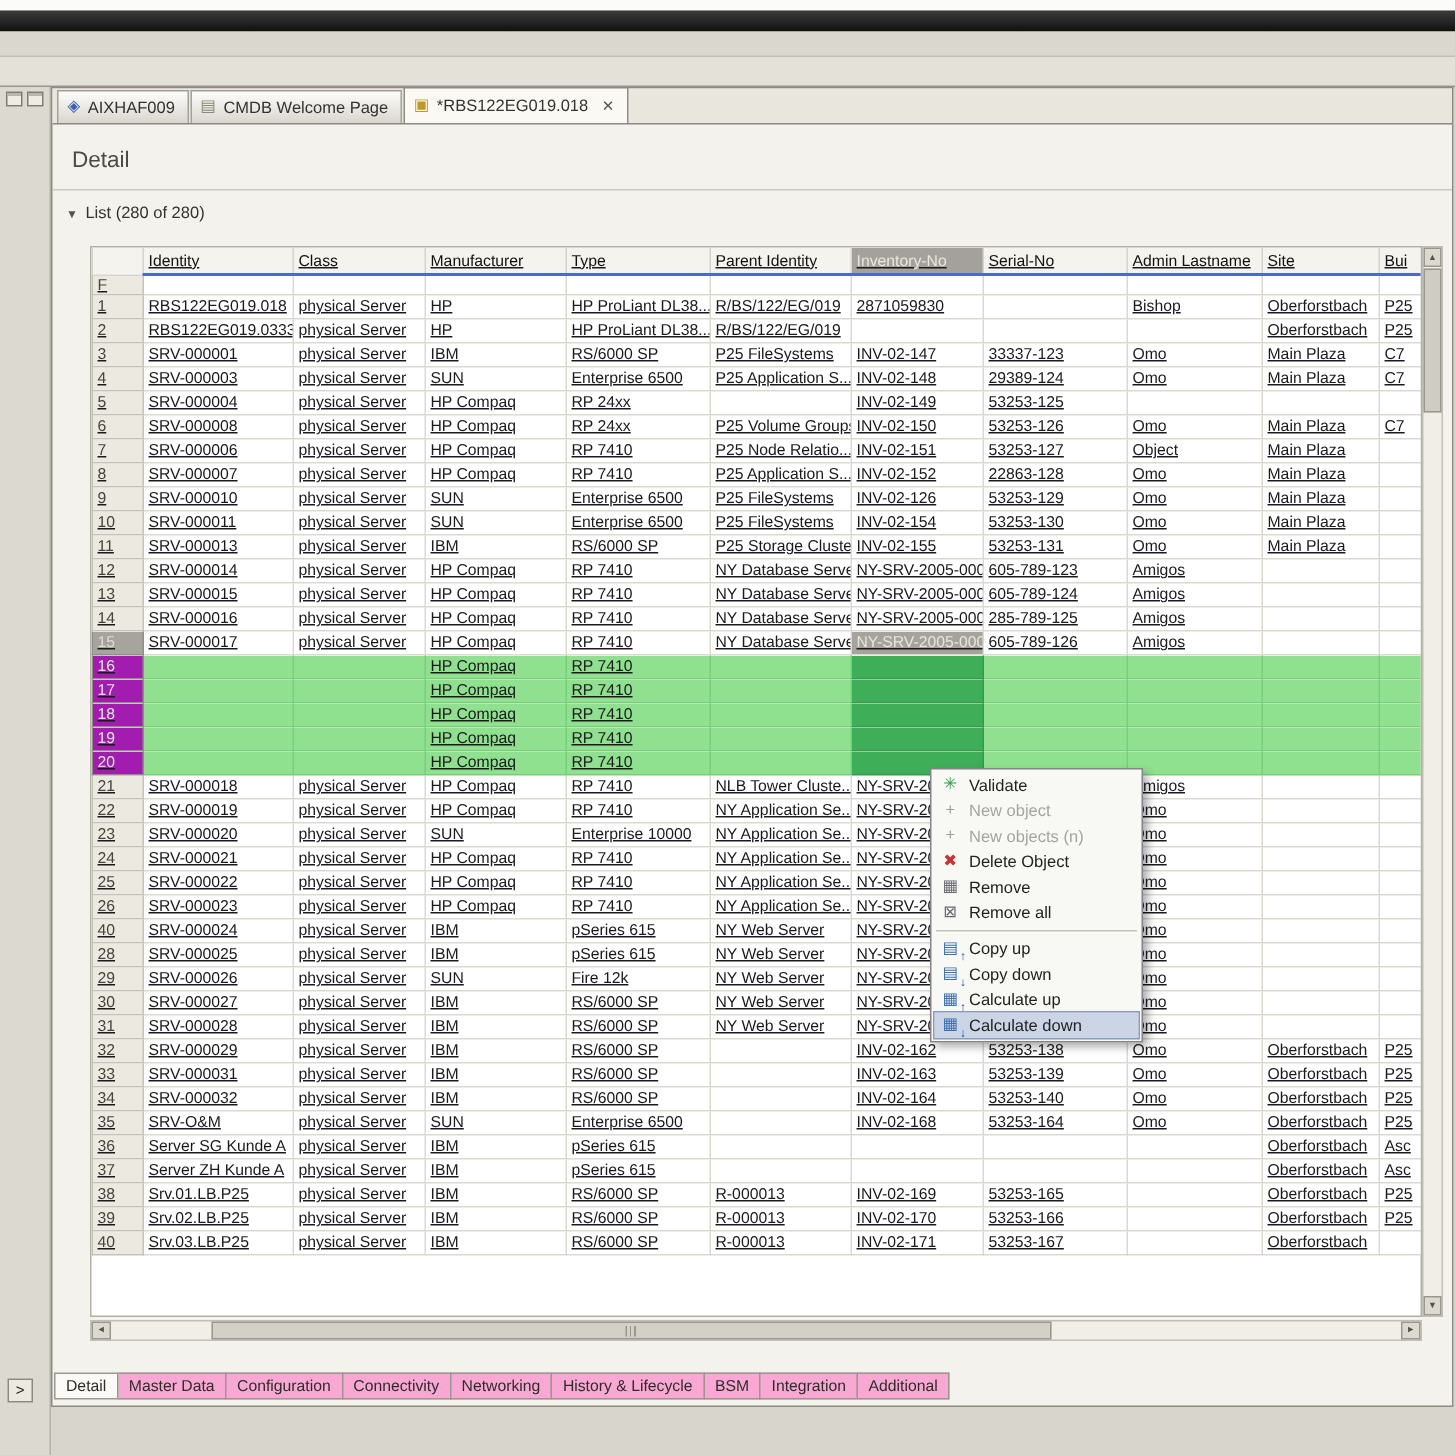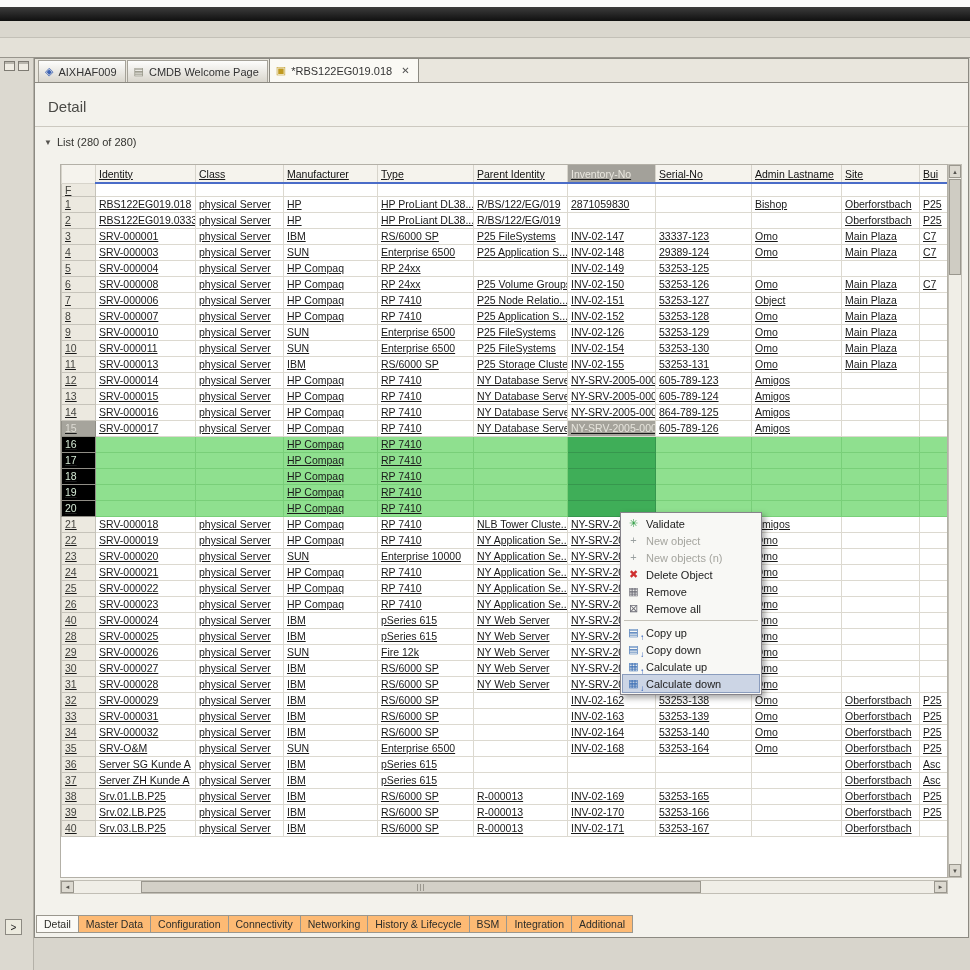--- a/index.html
+++ b/index.html
@@ -44,21 +44,21 @@
   
   .table-wrap { left:60px; top:164px; width:888px; height:714px; overflow:hidden; background:#fff; border:1px solid #b3b0a7;text-decoration:underline; }
   table { border-collapse:collapse; table-layout:fixed; width:918px; font-size:10.5px; }
   th { height:18px; background:#f5f3ed; border:1px solid #d7d4cb; border-top:none; font-weight:normal;
        text-align:left; padding:0 3px; white-space:nowrap; overflow:hidden; color:#111; }
   th.selhdr { background:#a3a19a; color:#e9e7df; }
   td { height:16px; border:1px solid #dcd9d0; padding:0 3px; white-space:nowrap; overflow:hidden; background:#fff; }
   td.rownum { background:#ece9e0; border-color:#c6c3ba; color:#44443f; }
   td.rownum.sel { background:#a6a49c; color:#dedcd4; border-color:#908e86; }
   tr.green td { background:#8fe08f; border-color:#79cf79; }
-  tr.green td.rownum { background:#000000; color:#d5ead5; border-color:#908e86; }
+  tr.green td.rownum { background:#a21caf; color:#d5ead5; border-color:#908e86; }
   tr.green td.invgreen { background:#3fae58; border-color:#36974d; }
   td.invsel { background:#a5a39b; color:#e7e5dd; }
   tr.frow td { height:11px; }
   tr.frow td.fcell { border-top:2px solid #4a6cc8; }
 
   
   .vscroll { left:948px; top:164px; width:14px; height:714px; background:#f0eee7; border:1px solid #c1beb5; }
   .sbtn { position:absolute; left:0; width:12px; height:13px; background:#dcd9d0; border:1px solid #9a978e;
     font-size:6px; line-height:12px; text-align:center; color:#55534e; }
   .sbtn.up { top:0; } .sbtn.down { bottom:0; }
@@ -77,21 +77,21 @@
   .mi { display:flex; align-items:center; height:17px; font-size:11px; color:#222; padding:0 4px; gap:6px; }
   .mi.dis { color:#a5a59f; }
   .mi.hi { background:#ccd5e5; outline:1px solid #8a9cbd; }
   .micon { width:13px; text-align:center; position:relative; font-size:11px; line-height:1; flex:0 0 13px; }
   .miarrow { position:absolute; right:-4px; bottom:-4px; font-size:8px; font-weight:bold; color:#1c4fb4; }
   .msep { height:1px; background:#c5c2b9; margin:3px 1px; }
 
   
   .bottom-tabbar { left:36px; top:915px; height:20px; display:flex; align-items:flex-start; }
   .btab { height:18px; line-height:16px; padding:0 7px; font-size:10.5px; color:#2d2d29;
-    background:#fdba74; border:1px solid #9a978e; margin-right:-1px; }
+    background:#f9a8d4; border:1px solid #9a978e; margin-right:-1px; }
   .btab.active { background:#fbfaf6; position:relative; z-index:2; }
 </style>
 </head>
 <body>
 
 <div class="abs strip-top"></div>
 <div class="abs titlebar"></div>
 <div class="abs toolbar-a"></div>
 <div class="abs toolbar-b"></div>
 
@@ -262,21 +262,21 @@
           <td></td>
         </tr>
         <tr>
           <td class="rownum">8</td>
           <td>SRV-000007</td>
           <td>physical Server</td>
           <td>HP Compaq</td>
           <td>RP 7410</td>
           <td>P25 Application S...</td>
           <td>INV-02-152</td>
-          <td>53253-128</td>
+          <td>22863-128</td>
           <td>Omo</td>
           <td>Main Plaza</td>
           <td></td>
         </tr>
         <tr>
           <td class="rownum">9</td>
           <td>SRV-000010</td>
           <td>physical Server</td>
           <td>SUN</td>
           <td>Enterprise 6500</td>
@@ -340,21 +340,21 @@
           <td></td>
         </tr>
         <tr>
           <td class="rownum">14</td>
           <td>SRV-000016</td>
           <td>physical Server</td>
           <td>HP Compaq</td>
           <td>RP 7410</td>
           <td>NY Database Server</td>
           <td>NY-SRV-2005-0003</td>
-          <td>864-789-125</td>
+          <td>285-789-125</td>
           <td>Amigos</td>
           <td></td>
           <td></td>
         </tr>
         <tr>
           <td class="rownum sel">15</td>
           <td>SRV-000017</td>
           <td>physical Server</td>
           <td>HP Compaq</td>
           <td>RP 7410</td>

